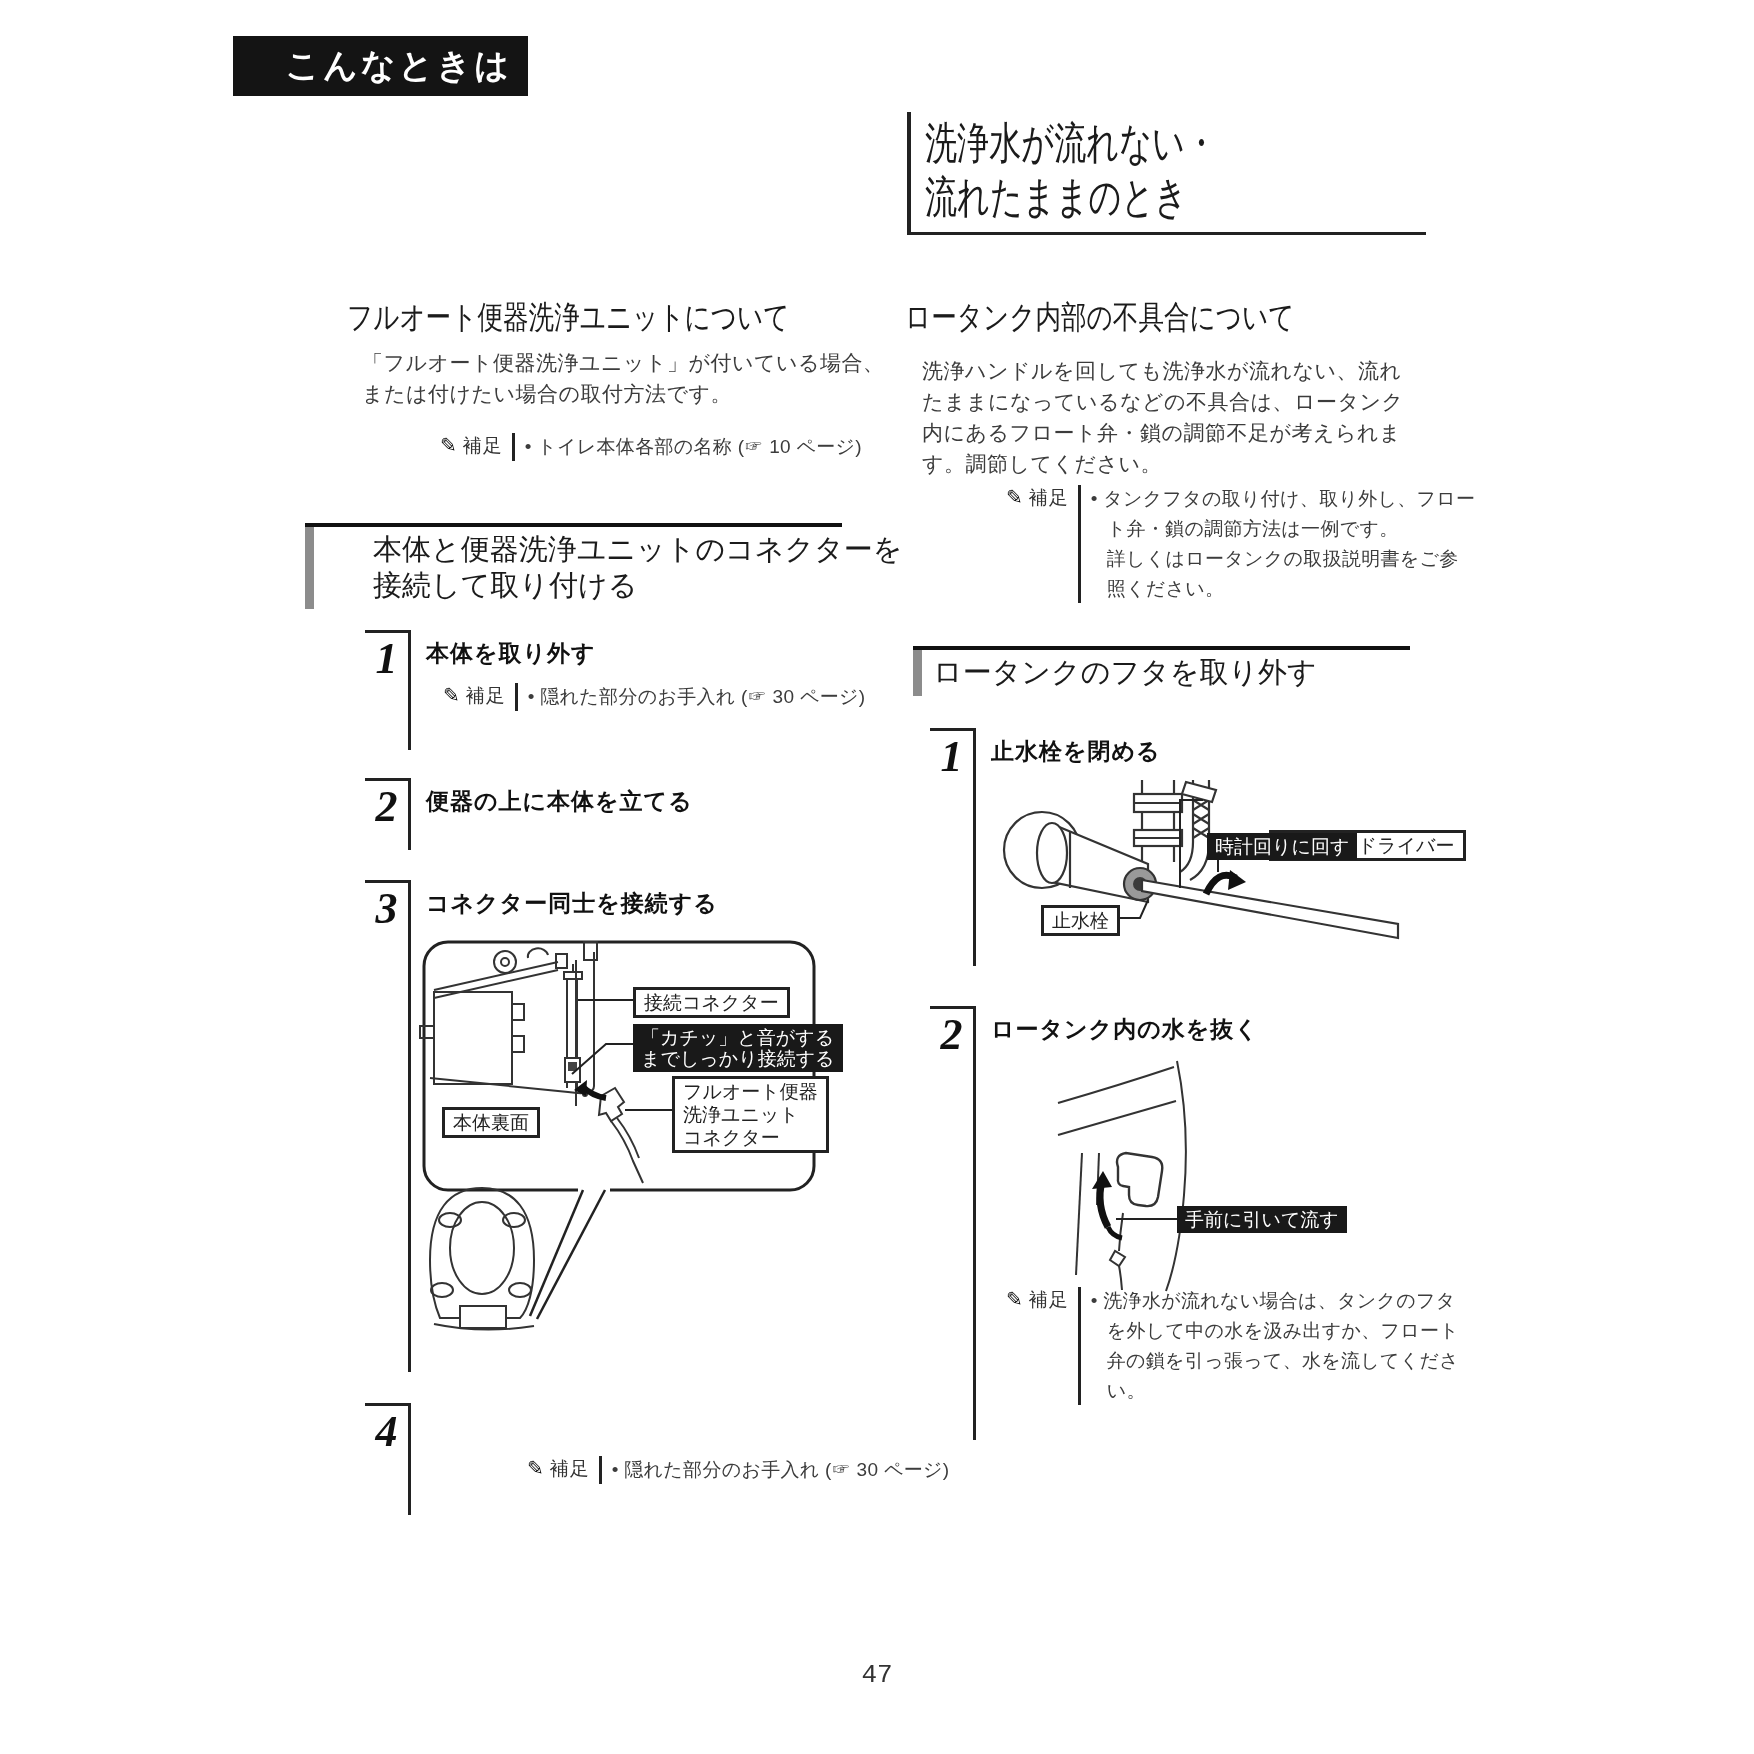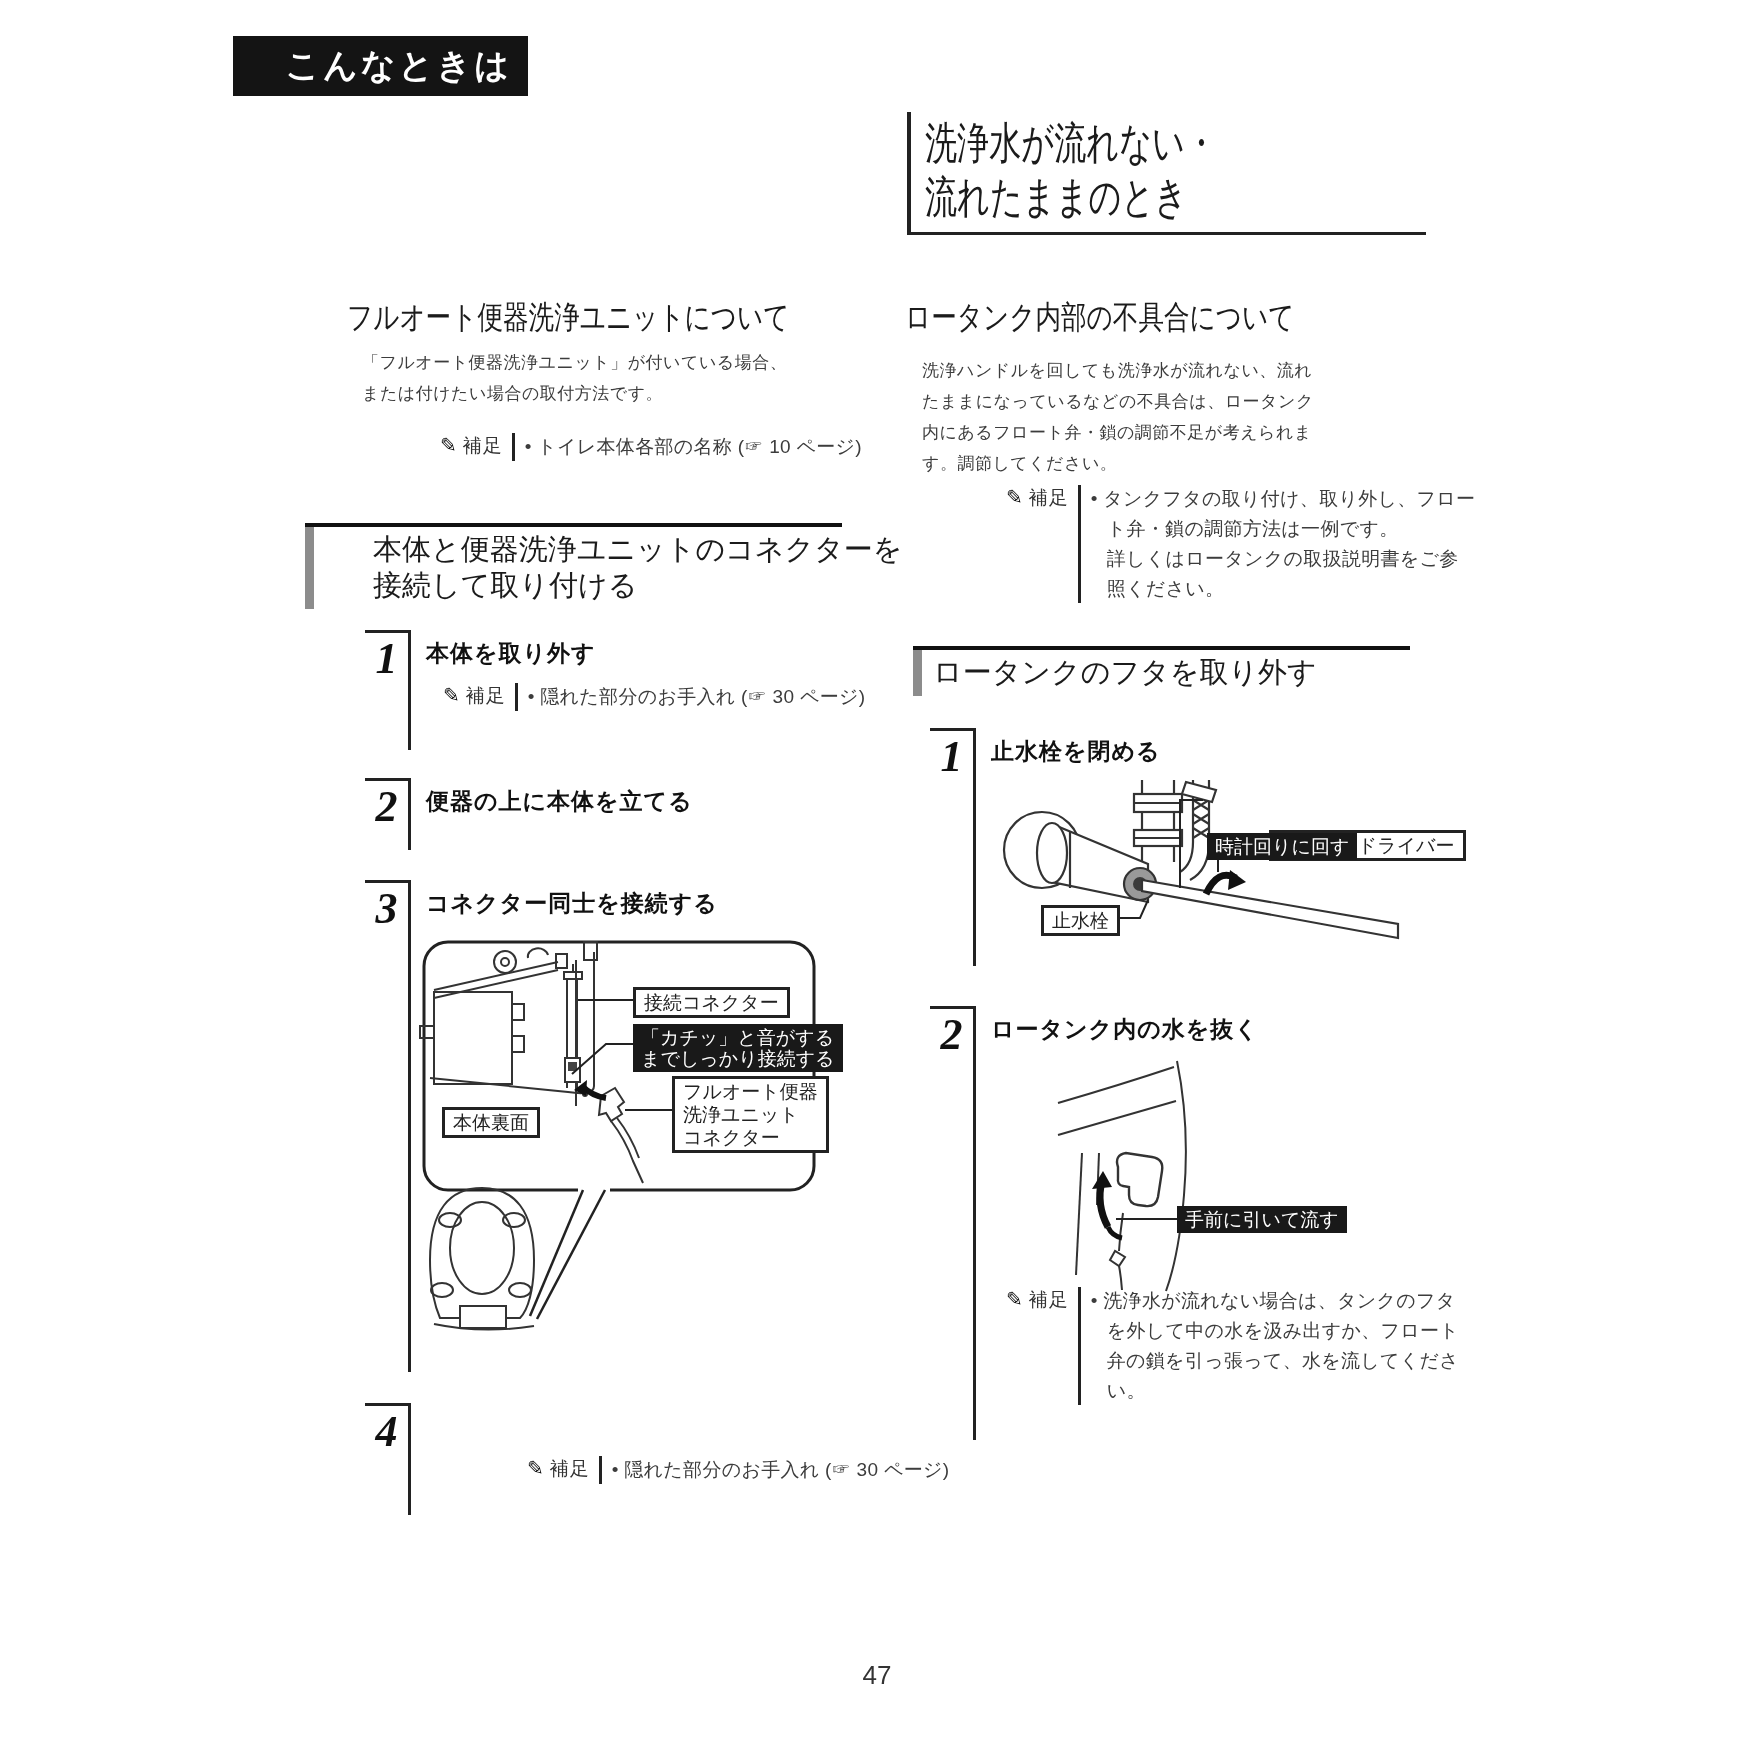--- a/index.html
+++ b/index.html
@@ -13,21 +13,21 @@
 
   
   .btitle{border-left:4px solid #222;border-bottom:3px solid #222;
           padding:4px 0 8px 14px;color:#1b1b1b;}
   .btitle .tline{font-size:44px;line-height:54px;white-space:nowrap;
                  transform:scaleX(0.73);transform-origin:left center;}
 
   .h2{font-size:32px;color:#1b1b1b;white-space:nowrap;
       transform:scaleX(0.8);transform-origin:left center;}
 
-  .body-text div{font-size:17px;line-height:31px;color:#3c3c3c;letter-spacing:0.5px;white-space:nowrap;}
+  .body-text div{font-size:21px;line-height:31px;color:#3c3c3c;letter-spacing:0.5px;white-space:nowrap;}
 
   
   .note{display:flex;align-items:flex-start;color:#3c3c3c;}
   .note-icon{font-size:20px;line-height:27px;color:#111;}
   .note-label{font-size:19px;line-height:27px;margin-left:6px;color:#333;letter-spacing:1px;}
   .note-bar{width:3px;background:#222;align-self:stretch;margin:1px 10px 1px 9px;}
   .note-lines div{font-size:19px;line-height:30px;letter-spacing:0.3px;white-space:nowrap;}
   .note-lines div:not(:first-child){padding-left:16px;}
 
   
@@ -43,21 +43,21 @@
             font-size:44px;line-height:1;padding-top:4px;color:#111;}
   .step-body{padding:8px 0 0 15px;}
   .step-title{font-size:23px;font-weight:bold;color:#111;letter-spacing:1px;white-space:nowrap;}
 
   
   .lbl{position:absolute;border:3px solid #222;background:#fff;font-size:19px;line-height:23px;
        padding:1px 8px;color:#222;white-space:nowrap;}
   .lbl-black{position:absolute;background:#191919;color:#fff;font-size:19px;line-height:21px;
              padding:3px 8px;white-space:nowrap;}
 
-  .pagenum{width:100%;text-align:center;font-size:26px;color:#333;}
+  .pagenum{width:100%;text-align:center;font-size:26px;color:#333;font-family:Liberation Mono, monospace;}
   svg{display:block;}
 </style>
 </head>
 <body>
 
 <div class="page">
 
   <div class="abs tag" style="left:233px;top:36px;width:279px;height:60px;">
     <span>こんなときは</span>
   </div>

